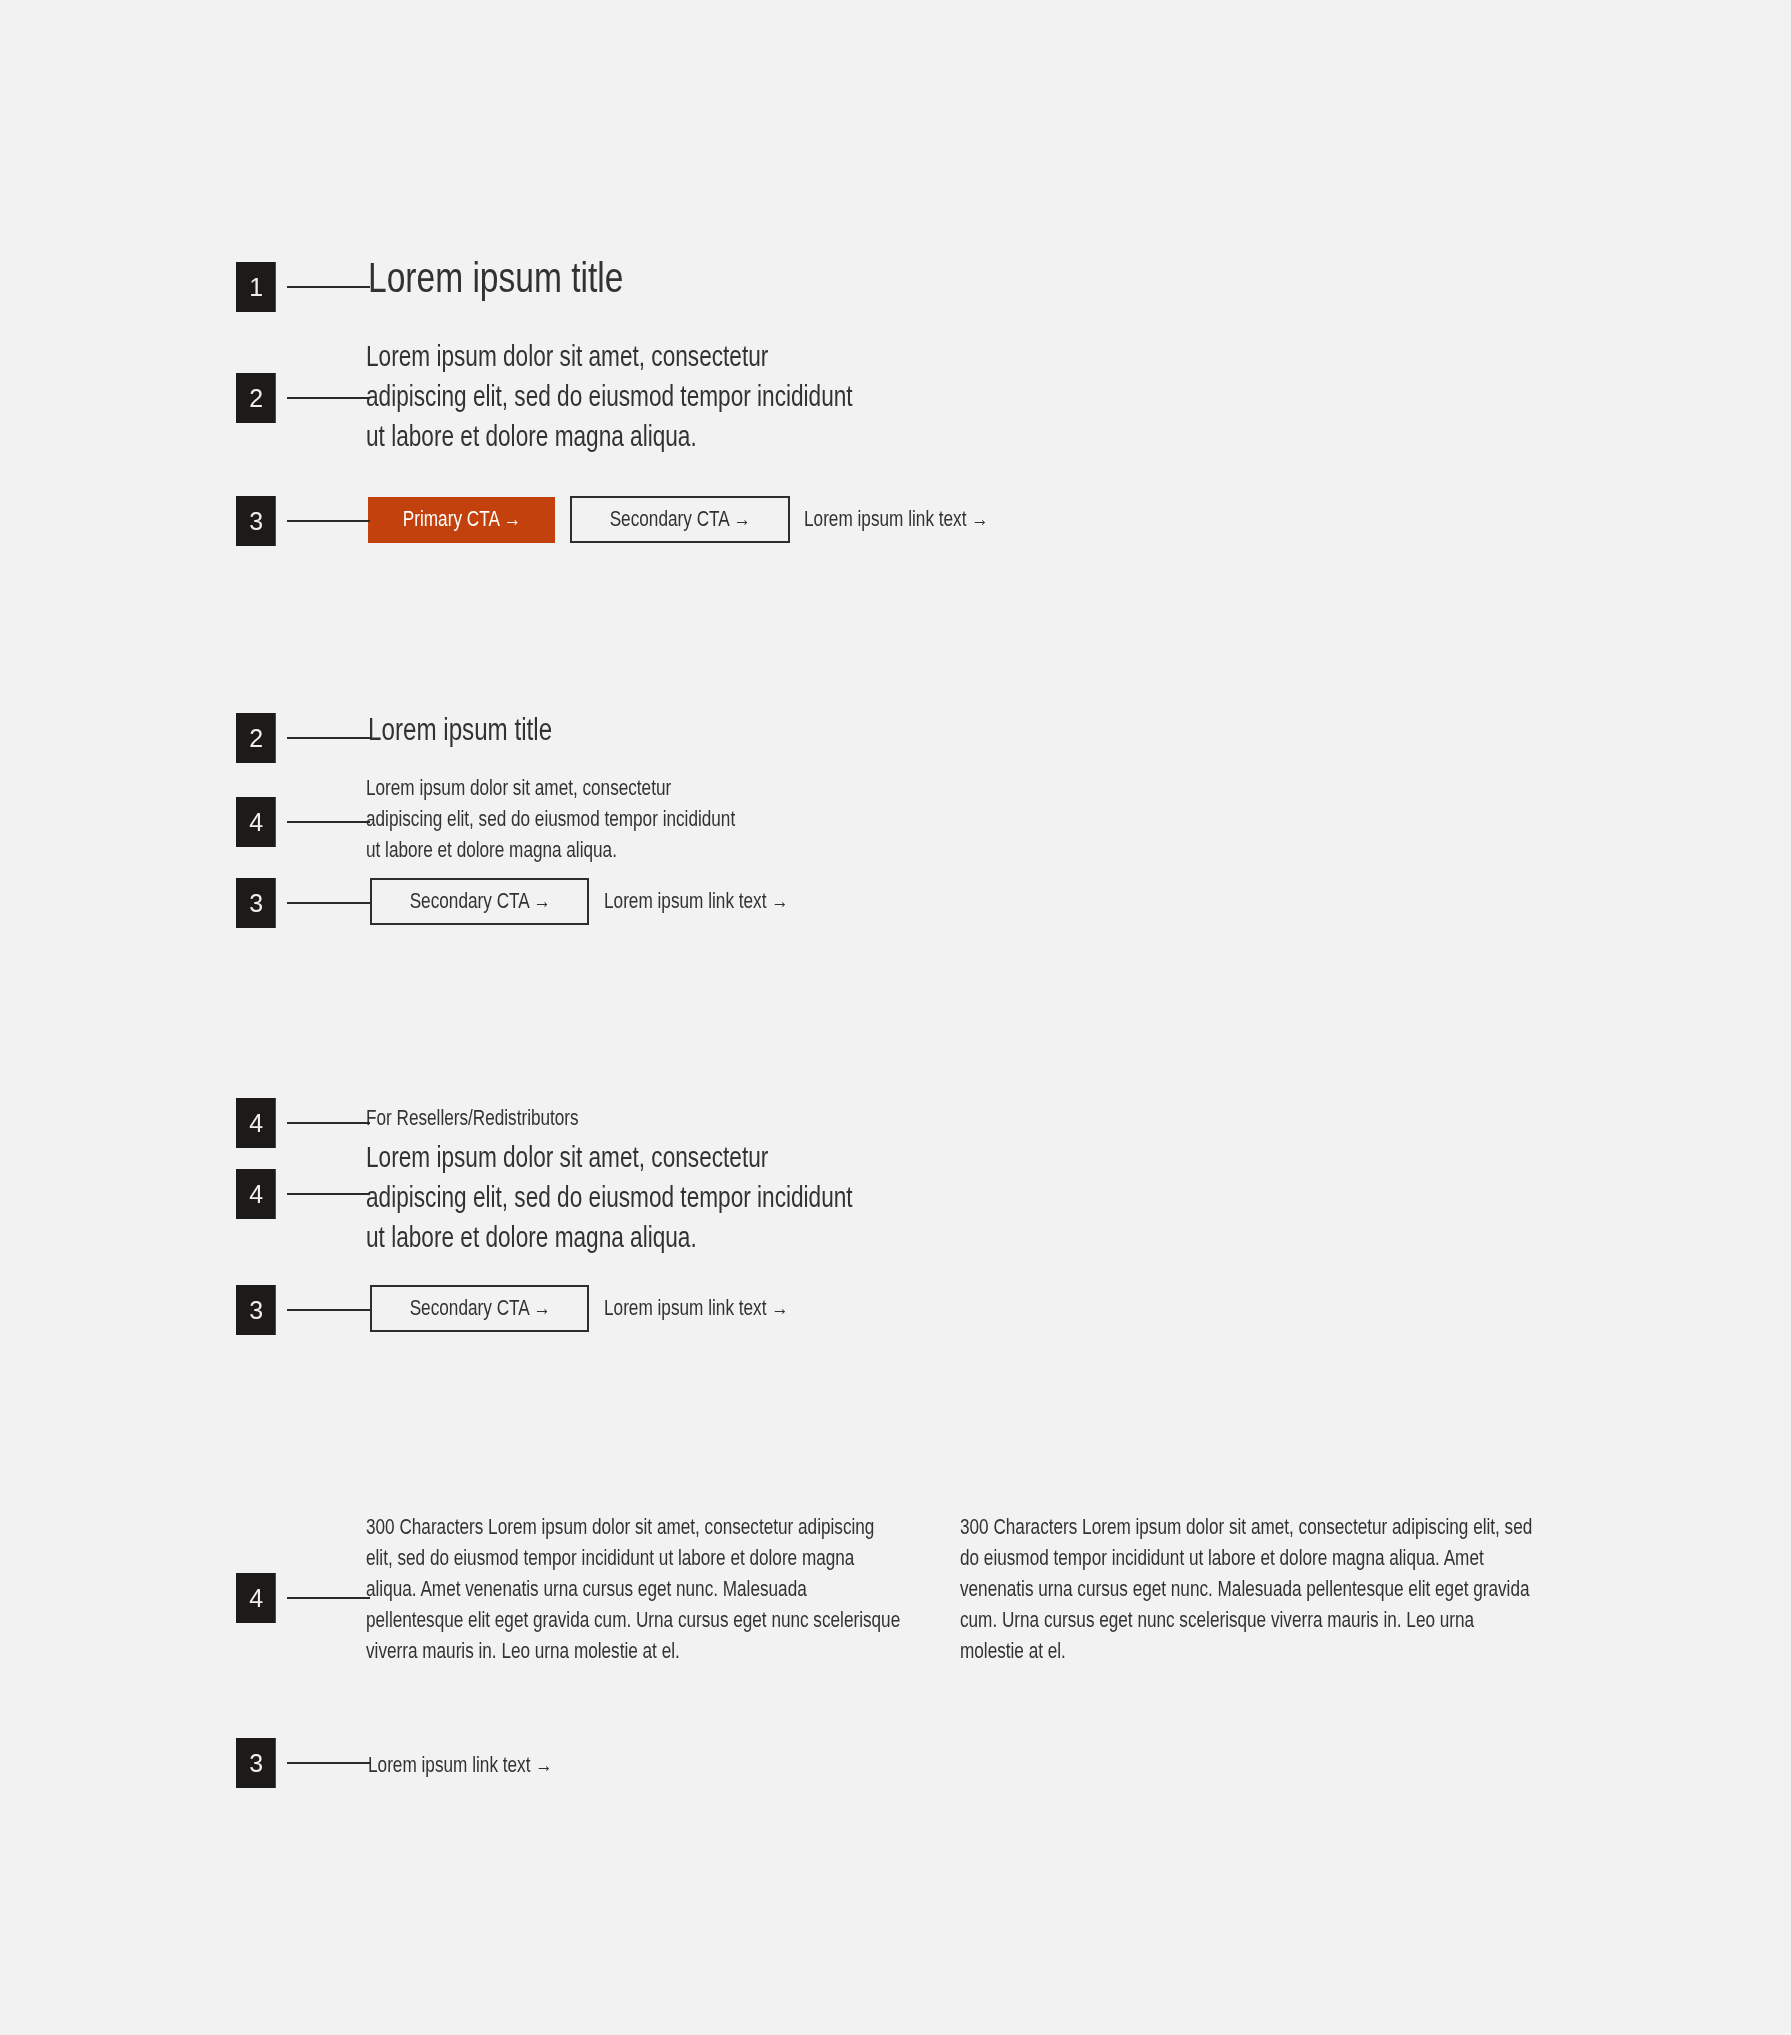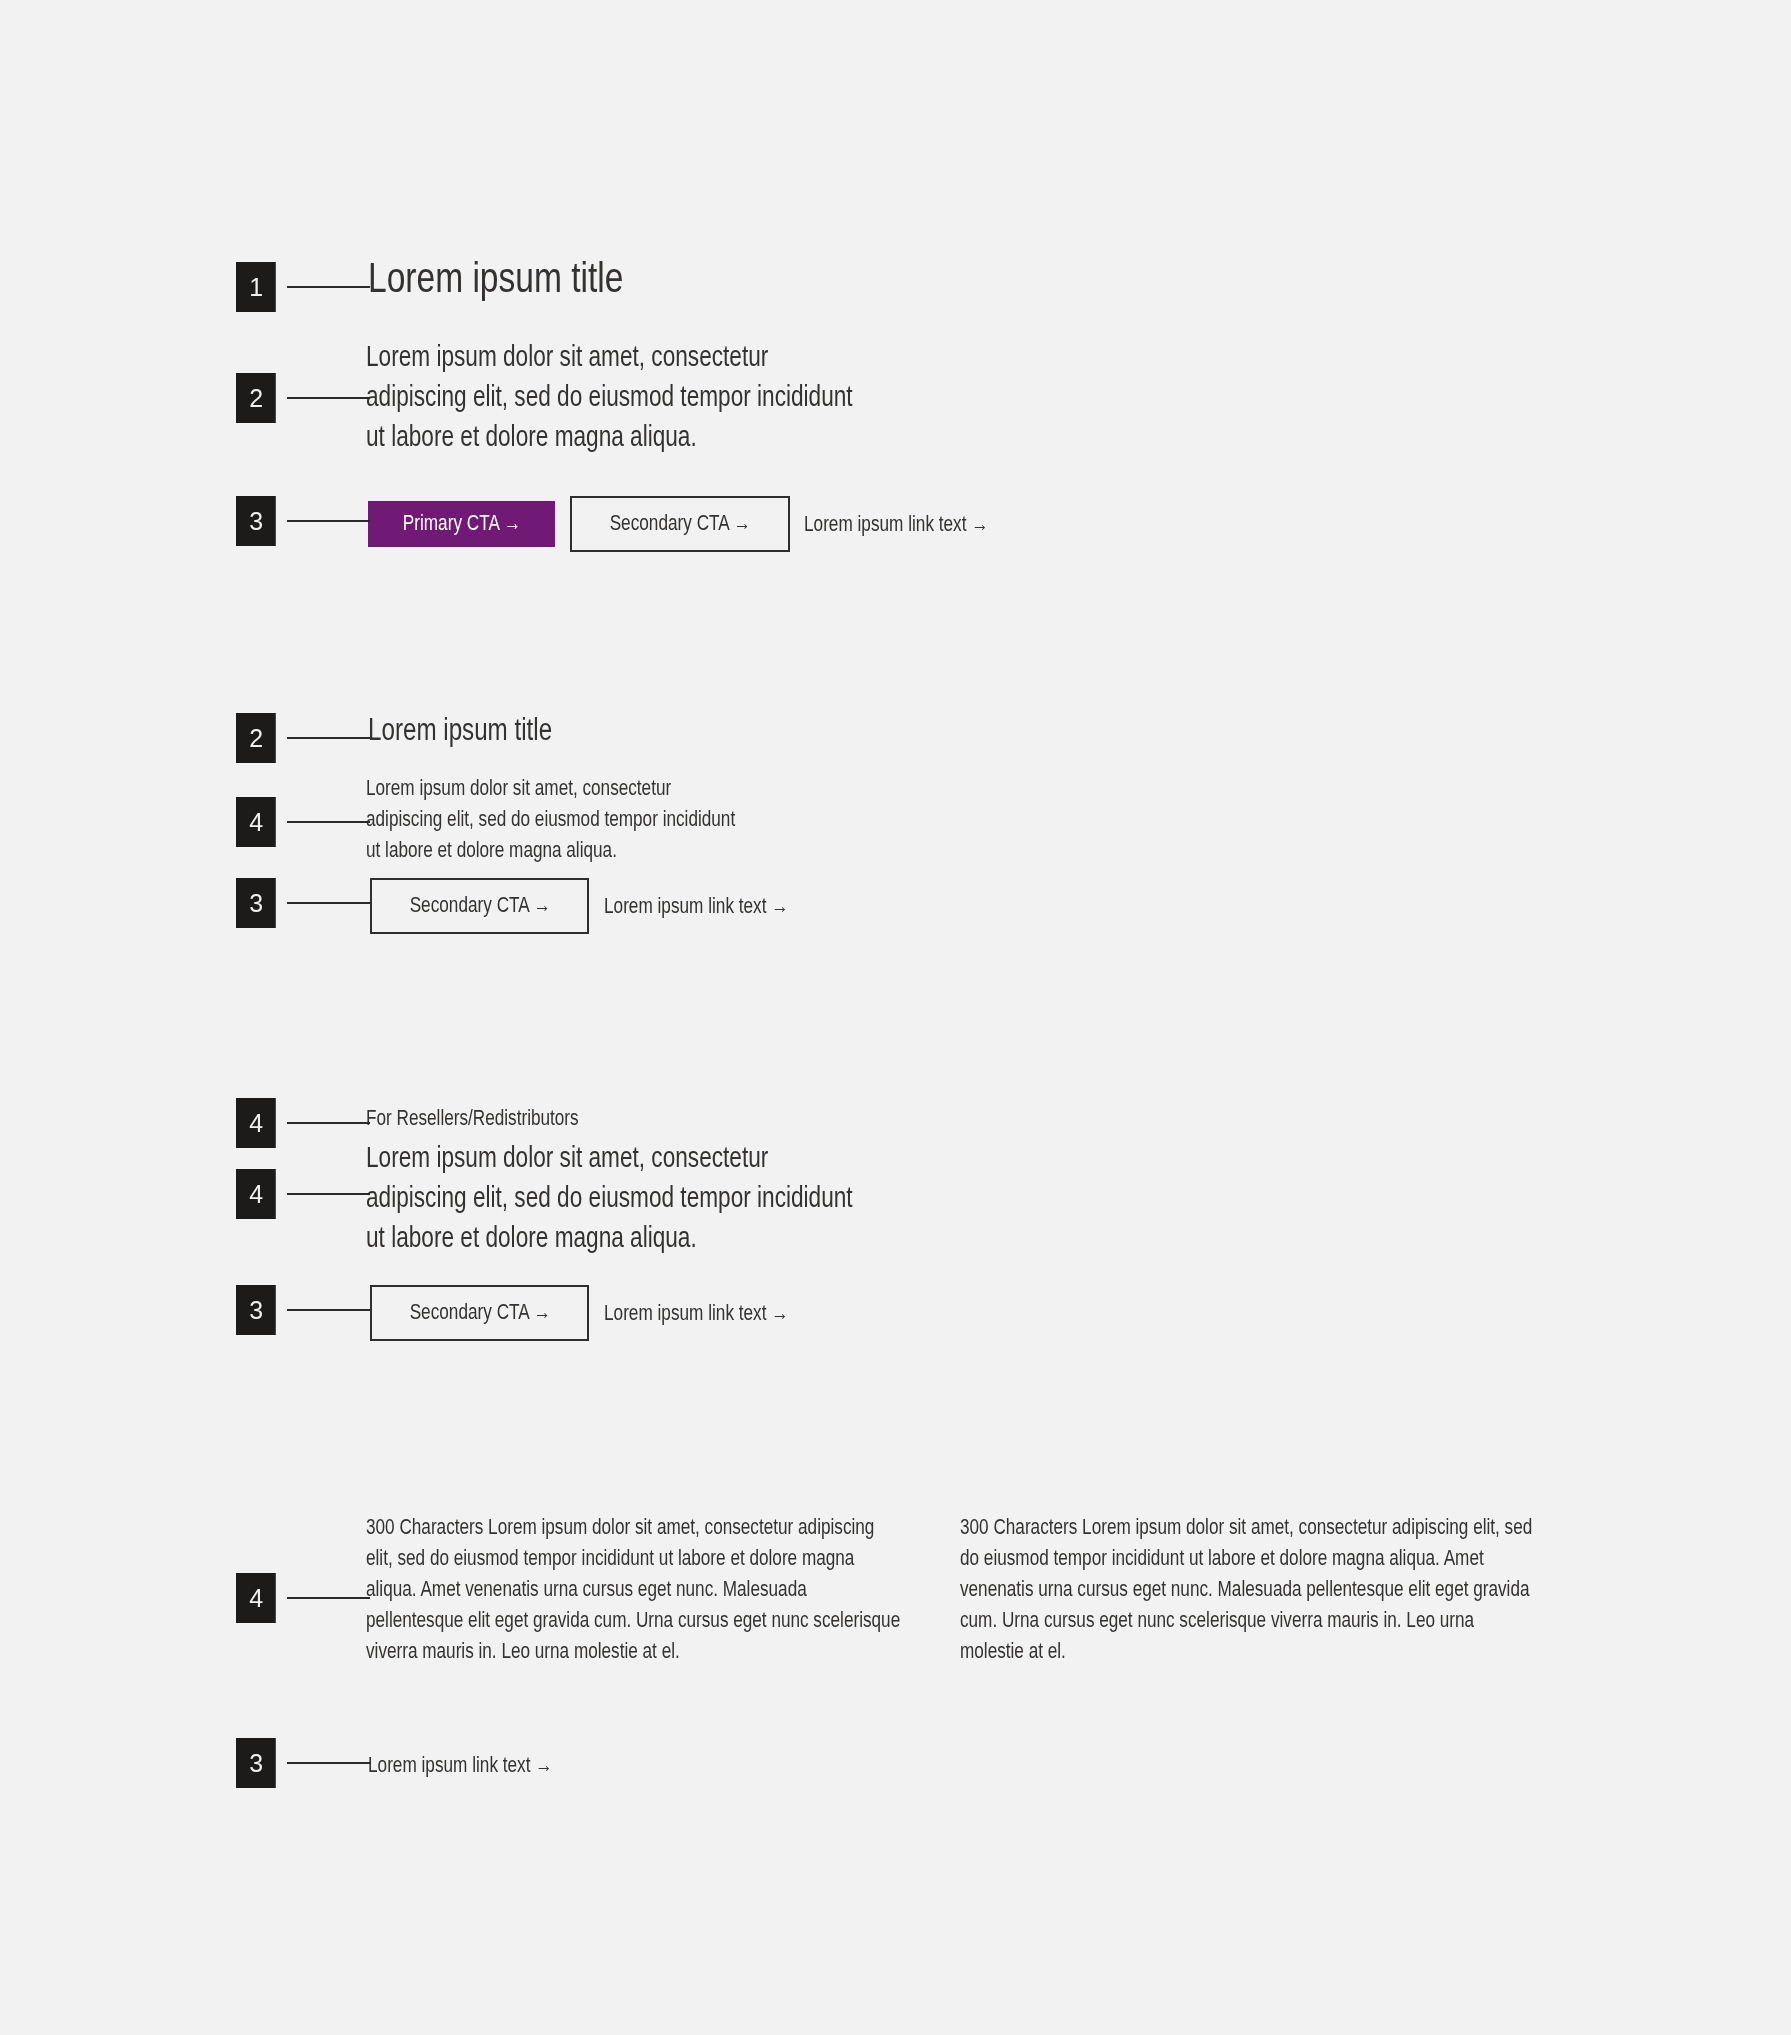--- a/index.html
+++ b/index.html
@@ -130,31 +130,31 @@
     line-height: 1;
     display: flex;
     align-items: center;
     justify-content: center;
     box-sizing: border-box;
     white-space: nowrap;
     cursor: pointer;
   }
   .btn span.lbl { transform: scaleX(0.80); display:inline-block; }
   .btn-primary {
-    background: #701a75;
+    background: #c2410c;
     color: #ffffff;
     height: 46px;
     padding: 0 19.5px;
     min-width: 151px;
     border: none;
   }
   .btn-secondary {
     background: transparent;
     color: #333230;
-    height: 56px;
+    height: 47px;
     padding: 0 19.5px;
     min-width: 158px;
     border: 2px solid #2f2e2c;
   }
   .link-txt {
     font-family: "Liberation Sans Narrow", "Liberation Sans", sans-serif;
     font-size: 21.5px;
     color: #333230;
     white-space: nowrap;
     display: inline-block;

